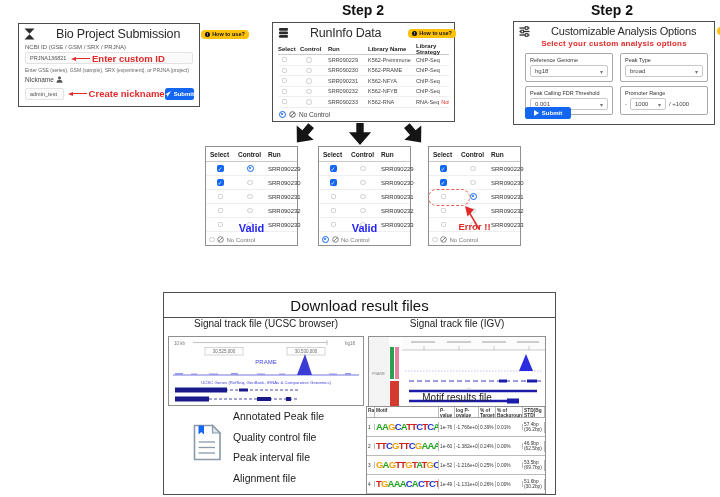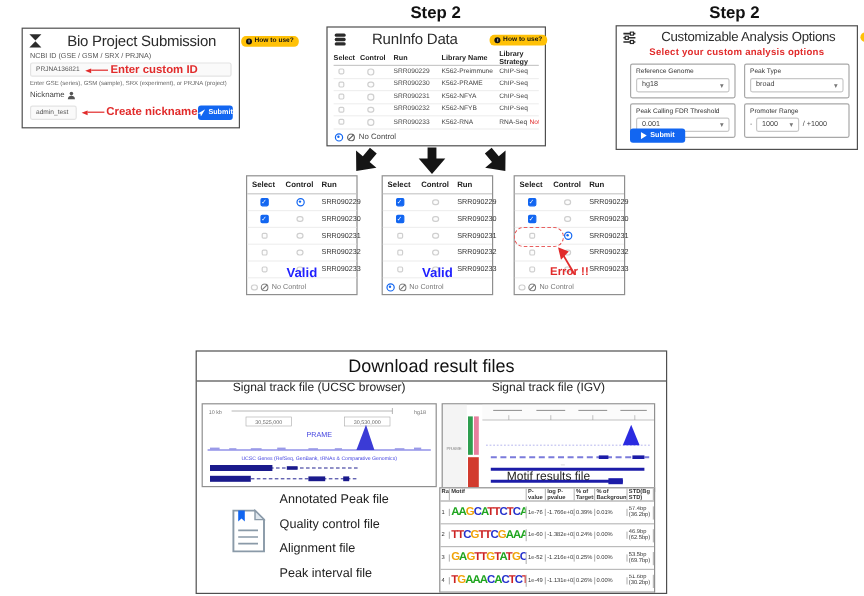--- a/index.html
+++ b/index.html
@@ -596,22 +596,22 @@
       <path d="M20.5,1.5 l7.5,7.5 h-7.5 z" fill="#dfe7ee" stroke="#8a9aa8" stroke-width="1.2"></path>
       <path d="M6.5,1.5 h5.5 v9 l-2.75,-2.4 l-2.75,2.4 z" fill="#1266f1"></path>
       <line x1="6.5" y1="18" x2="23" y2="18" stroke="#8a9aa8" stroke-width="1.3"></line>
       <line x1="6.5" y1="23.5" x2="23" y2="23.5" stroke="#8a9aa8" stroke-width="1.3"></line>
       <line x1="6.5" y1="29" x2="23" y2="29" stroke="#8a9aa8" stroke-width="1.3"></line>
     </svg>
   </div>
   <div class="filelist" style="left:233px; top:406px;text-align:center;">
       <div>Annotated Peak file</div>
       <div>Quality control file</div>
+      <div>Peak interval file</div>
       <div>Alignment file</div>
-      <div>Peak interval file</div>
     </div>
 
   <div class="subhead" style="left:368px; top:392px; width:178px;">Motif results file</div>
   <div class="mtable">
     <div class="mt-hrow">
         <span>Rank</span>
         <span>Motif</span>
         <span>P-value</span>
         <span>log P-pvalue</span>
         <span>% of Targets</span>

